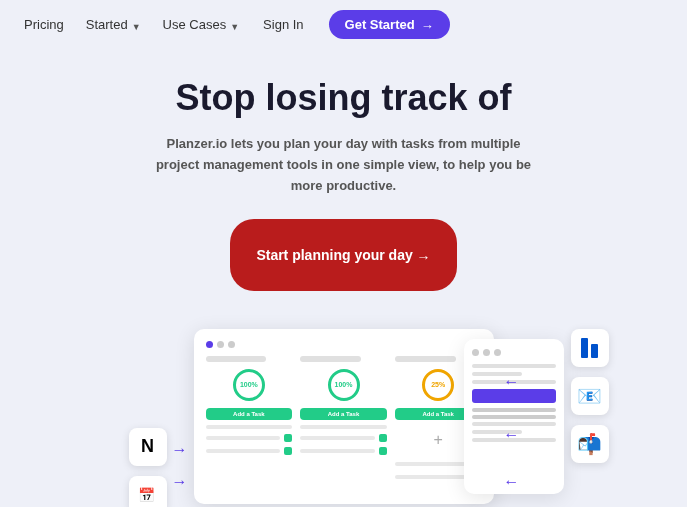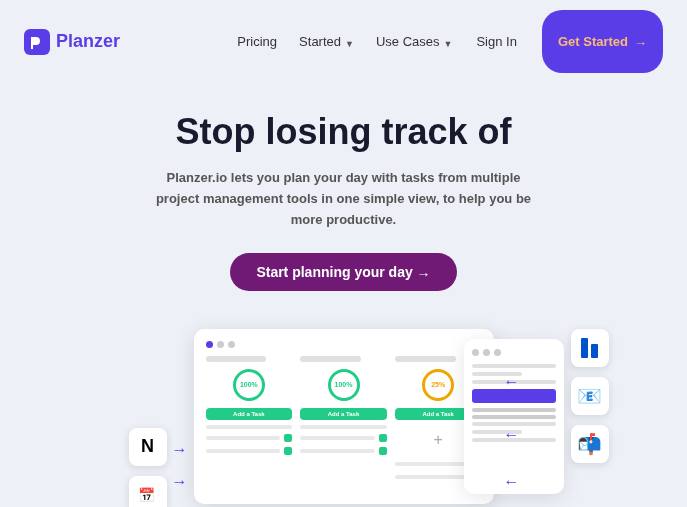--- a/index.html
+++ b/index.html
@@ -57,24 +57,24 @@
       align-items: center;
       gap: 25px;
     }
     .sign-in {
       font-size: 13px;
       color: #333;
       cursor: pointer;
     }
     .get-started-btn {
       background: #5b3de8;
-      color: #fdba74;
+      color: #ffffff;
       border: none;
       border-radius: 20px;
-      padding: 24px 16px;
+      padding: 7px 16px;
       font-size: 13px;
       font-weight: 600;
       cursor: pointer;
       display: flex;
       align-items: center;
       gap: 6px;
     }
 
     
     .hero {
@@ -90,25 +90,25 @@
     }
     .hero p {
       font-size: 13px;
       color: #555;
       max-width: 400px;
       margin: 0 auto 22px;
       line-height: 1.6;
       font-weight: bold;
     }
     .cta-btn {
-      background: #701a75;
+      background: #b91c1c;
       color: #fff;
       border: none;
       border-radius: 24px;
-      padding: 11px 26px;
+      padding: 28px 26px;
       font-size: 14px;
       font-weight: 600;
       cursor: pointer;
       display: inline-flex;
       align-items: center;
       gap: 8px;
     }
 
     
     .illustration {
@@ -308,27 +308,20 @@
     .trello-bar {
       width: 7px;
       background: #0052cc;
       border-radius: 1px;
     }
   </style>
 </head>
 <body>
 
 <nav>
-  <div class="logo">
-    <svg class="logo-icon" viewBox="0 0 26 26" fill="none">
-      <rect width="26" height="26" rx="6" fill="#5b3de8"></rect>
-      <path d="M7 8h5a4 4 0 010 8H9v4H7V8z" fill="white"></path>
-    </svg>
-    <span>Planzer</span>
-  </div>
 
   <div class="nav-links">
     <a class="nav-link">
       <span>Pricing</span>
     </a>
     <a class="nav-link">
       <span>Started</span>
       <span class="chevron">▼</span>
     </a>
     <a class="nav-link">

